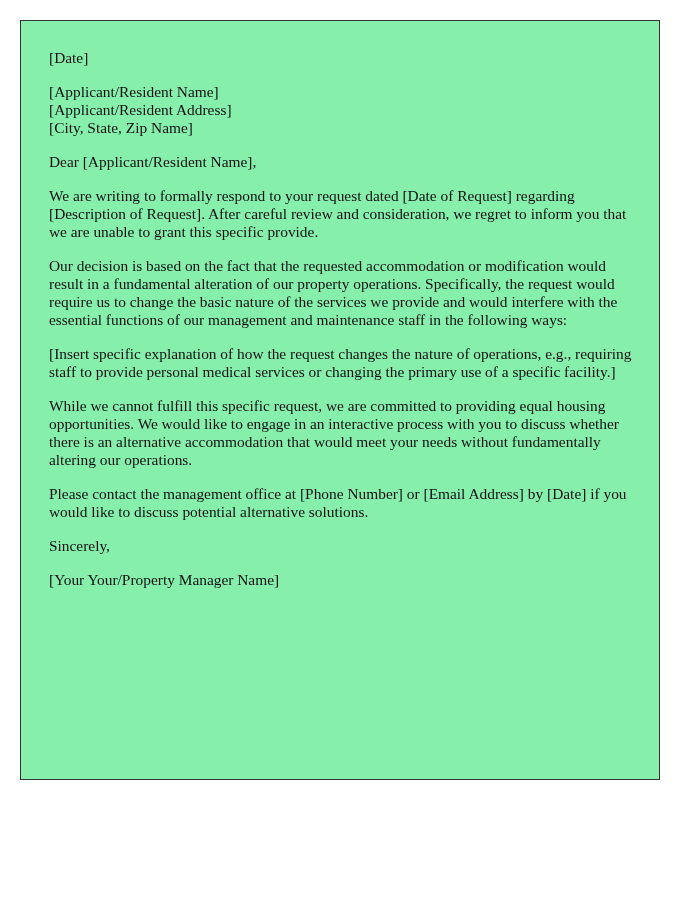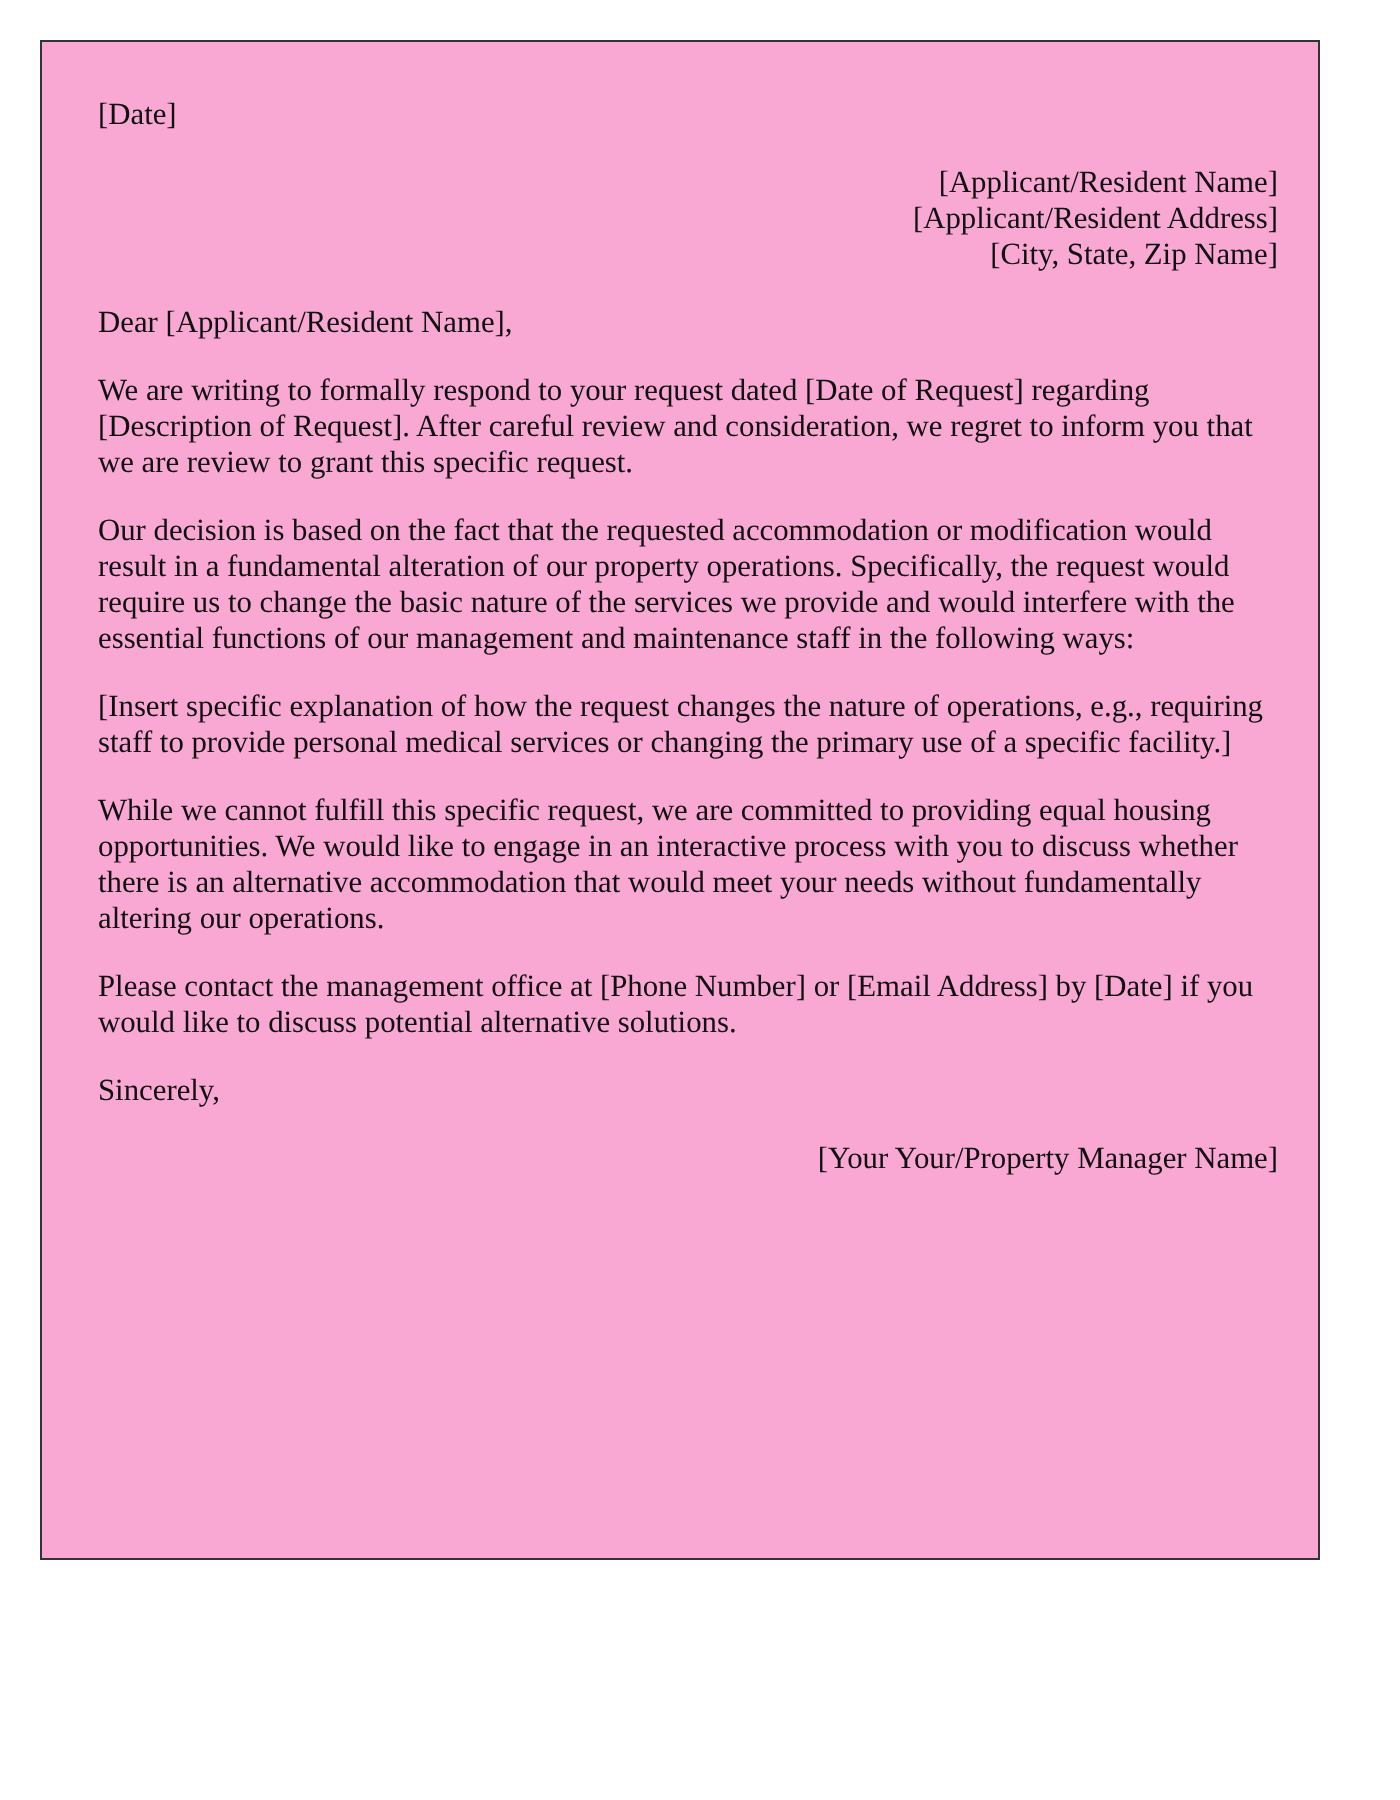--- a/index.html
+++ b/index.html
@@ -3,51 +3,51 @@
 <meta charset="utf-8">
 <style>
   html, body { margin: 0; padding: 0; background: #ffffff; }
   body { width: 700px; height: 900px; position: relative; }
   .page {
     position: absolute;
     left: 20px; top: 20px;
     width: 640px; height: 760px;
     border: 1px solid #333333;
     box-sizing: border-box;
-    background: #f9a8d4;
+    background: #86efac;
   }
   .content {
     position: absolute;
     left: 28px; top: 28px;
     width: 590px;
     font-family: "Liberation Serif", serif;
     font-size: 15.4px;
     line-height: 18px;
     color: #111111;
   }
-  .block { margin: 0 0 16px 0; text-align: right; }
+  .block { margin: 0 0 16px 0; }
   .line { display: block; }
   p { margin: 0 0 16px 0; }
 </style>
 </head>
 <body>
 
 <div class="page">
   <div class="content">
     <p>[Date]</p>
 
     <div class="block">
       <span class="line">[Applicant/Resident Name]</span>
       <span class="line">[Applicant/Resident Address]</span>
       <span class="line">[City, State, Zip Name]</span>
     </div>
 
     <p>Dear [Applicant/Resident Name],</p>
 
-    <p>We are writing to formally respond to your request dated [Date of Request] regarding [Description of Request]. After careful review and consideration, we regret to inform you that we are review to grant this specific request.</p>
+    <p>We are writing to formally respond to your request dated [Date of Request] regarding [Description of Request]. After careful review and consideration, we regret to inform you that we are unable to grant this specific provide.</p>
     <p>Our decision is based on the fact that the requested accommodation or modification would result in a fundamental alteration of our property operations. Specifically, the request would require us to change the basic nature of the services we provide and would interfere with the essential functions of our management and maintenance staff in the following ways:</p>
     <p>[Insert specific explanation of how the request changes the nature of operations, e.g., requiring staff to provide personal medical services or changing the primary use of a specific facility.]</p>
     <p>While we cannot fulfill this specific request, we are committed to providing equal housing opportunities. We would like to engage in an interactive process with you to discuss whether there is an alternative accommodation that would meet your needs without fundamentally altering our operations.</p>
     <p>Please contact the management office at [Phone Number] or [Email Address] by [Date] if you would like to discuss potential alternative solutions.</p>
 
     <p>Sincerely,</p>
 
     <div class="block">
       <span class="line">[Your Your/Property Manager Name]</span>
     </div>

